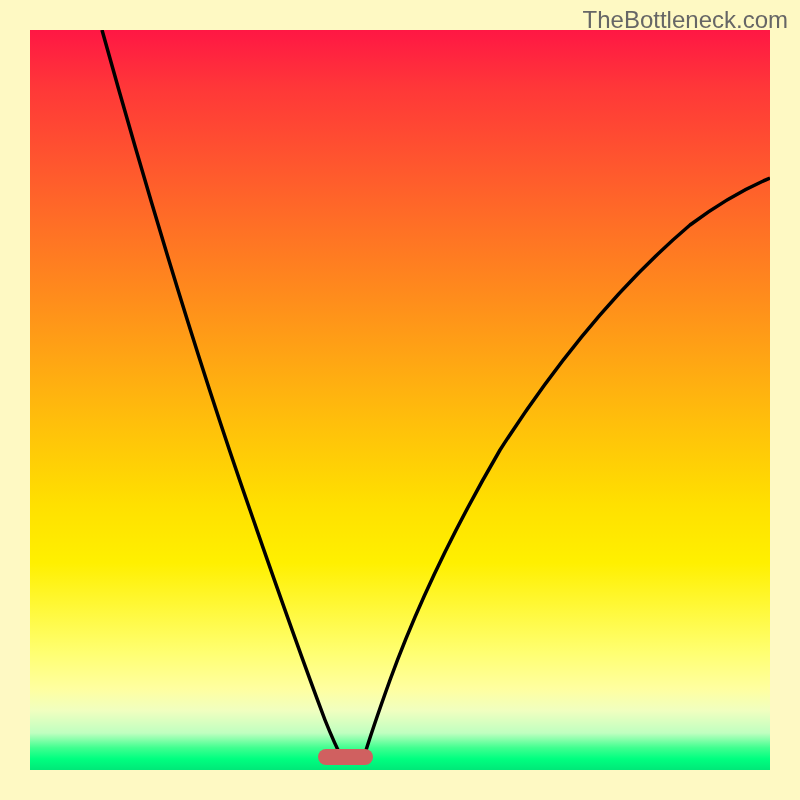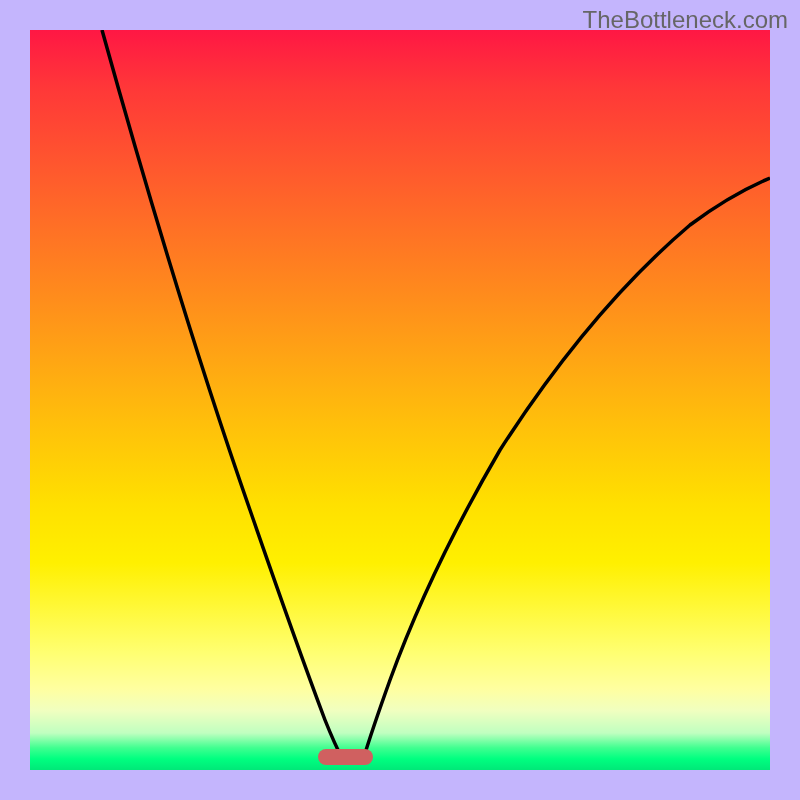--- a/index.html
+++ b/index.html
@@ -3,21 +3,21 @@
   <meta charset="utf-8">
   <style>
     * { margin: 0; padding: 0; box-sizing: border-box; }
     html, body { width: 800px; height: 800px; overflow: hidden; }
     body { background: #000; font-family: Arial, sans-serif; }
     
     .chart-container {
       position: relative;
       width: 800px;
       height: 800px;
-      background: #c4b5fd;
+      background: #fef9c3;
     }
     
     .attribution {
       position: absolute;
       top: 6px;
       right: 12px;
       color: #666;
       font-size: 24px;
       font-weight: 500;
       z-index: 10;

